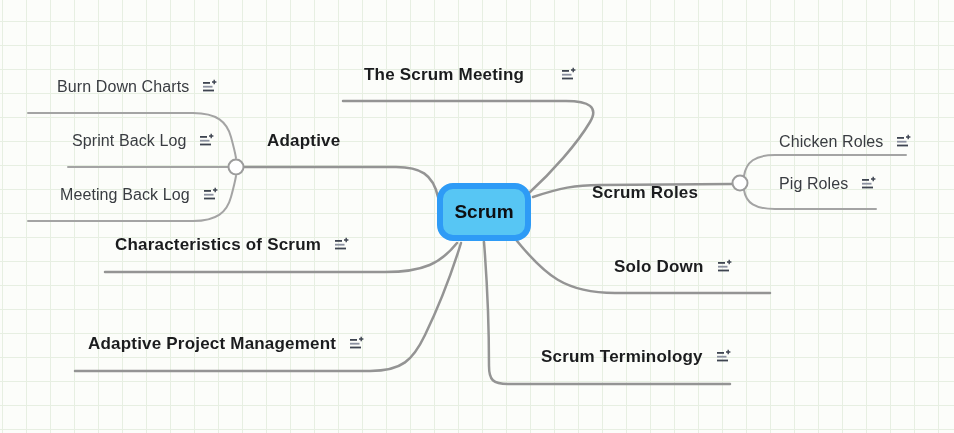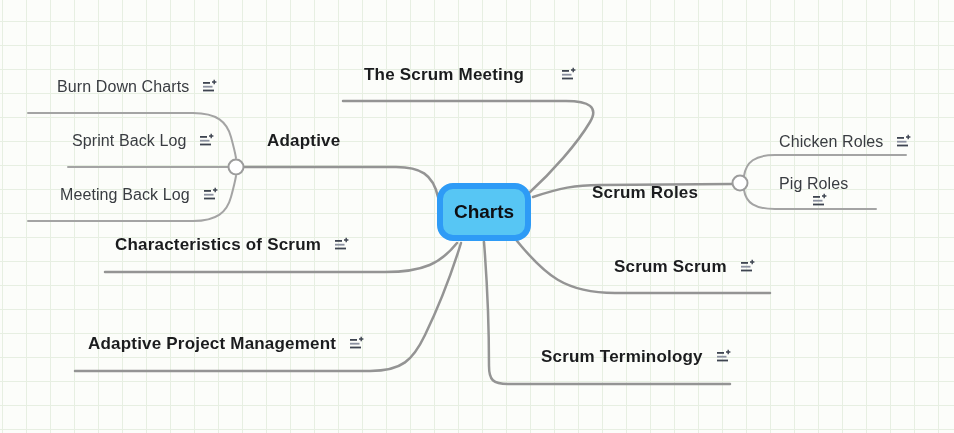--- a/index.html
+++ b/index.html
@@ -60,21 +60,21 @@
 
     <path class="lvl1" d="M75 371 L370 371 C402 371 413 360 425 335 C441 302 452 272 461 243"></path>
 
     <path class="lvl1" d="M484 242 C487 280 489 330 489 366 C489 380 493 384 508 384 L730 384"></path>
 
     <circle class="junction" cx="236" cy="167" r="7.5"></circle>
     <circle class="junction" cx="740" cy="183" r="7.5"></circle>
   </svg>
 
   <div class="root-node">
-    <span>Charts</span>
+    <span>Scrum</span>
   </div>
 
   <div class="topic" style="left:364px;top:64px;gap:24px;">
     <span class="label">The Scrum Meeting</span>
     <span class="note-icon">
       <svg width="16" height="16" viewBox="0 0 16 16">
         <rect x="1" y="3" width="7" height="1.8" fill="#3e4450"></rect>
         <path d="M12.2 0.8 V5.2 M10 3 H14.4" stroke="#3e4450" stroke-width="1.4" fill="none"></path>
         <rect x="1" y="6.8" width="9.5" height="1.8" fill="#8b91a0"></rect>
         <rect x="1" y="10.6" width="11" height="1.8" fill="#3e4450"></rect>
@@ -131,34 +131,34 @@
     <span class="note-icon">
       <svg width="16" height="16" viewBox="0 0 16 16">
         <rect x="1" y="3" width="7" height="1.8" fill="#3e4450"></rect>
         <path d="M12.2 0.8 V5.2 M10 3 H14.4" stroke="#3e4450" stroke-width="1.4" fill="none"></path>
         <rect x="1" y="6.8" width="9.5" height="1.8" fill="#8b91a0"></rect>
         <rect x="1" y="10.6" width="11" height="1.8" fill="#3e4450"></rect>
       </svg>
     </span>
   </div>
 
-  <div class="topic child" style="left:779px;top:175px;flex-direction:column;">
+  <div class="topic child" style="left:779px;top:175px;">
     <span class="label">Pig Roles</span>
     <span class="note-icon">
       <svg width="16" height="16" viewBox="0 0 16 16">
         <rect x="1" y="3" width="7" height="1.8" fill="#3e4450"></rect>
         <path d="M12.2 0.8 V5.2 M10 3 H14.4" stroke="#3e4450" stroke-width="1.4" fill="none"></path>
         <rect x="1" y="6.8" width="9.5" height="1.8" fill="#8b91a0"></rect>
         <rect x="1" y="10.6" width="11" height="1.8" fill="#3e4450"></rect>
       </svg>
     </span>
   </div>
 
   <div class="topic" style="left:614px;top:256px;">
-    <span class="label">Scrum Scrum</span>
+    <span class="label">Solo Down</span>
     <span class="note-icon">
       <svg width="16" height="16" viewBox="0 0 16 16">
         <rect x="1" y="3" width="7" height="1.8" fill="#3e4450"></rect>
         <path d="M12.2 0.8 V5.2 M10 3 H14.4" stroke="#3e4450" stroke-width="1.4" fill="none"></path>
         <rect x="1" y="6.8" width="9.5" height="1.8" fill="#8b91a0"></rect>
         <rect x="1" y="10.6" width="11" height="1.8" fill="#3e4450"></rect>
       </svg>
     </span>
   </div>
 

